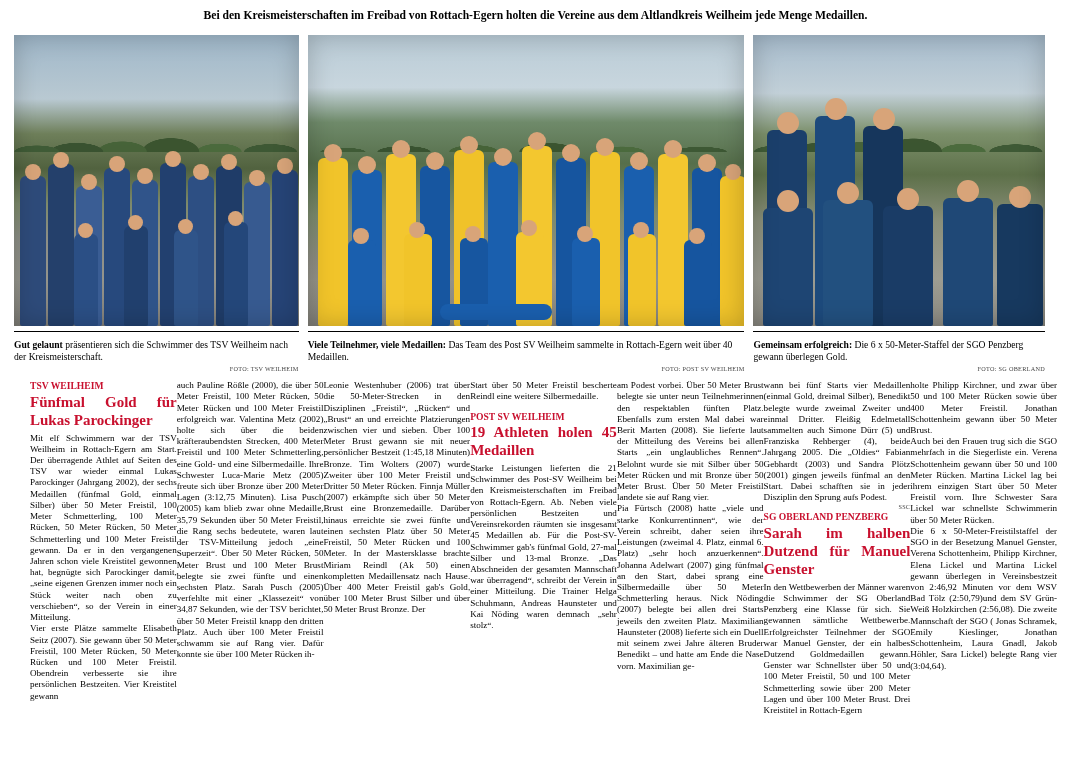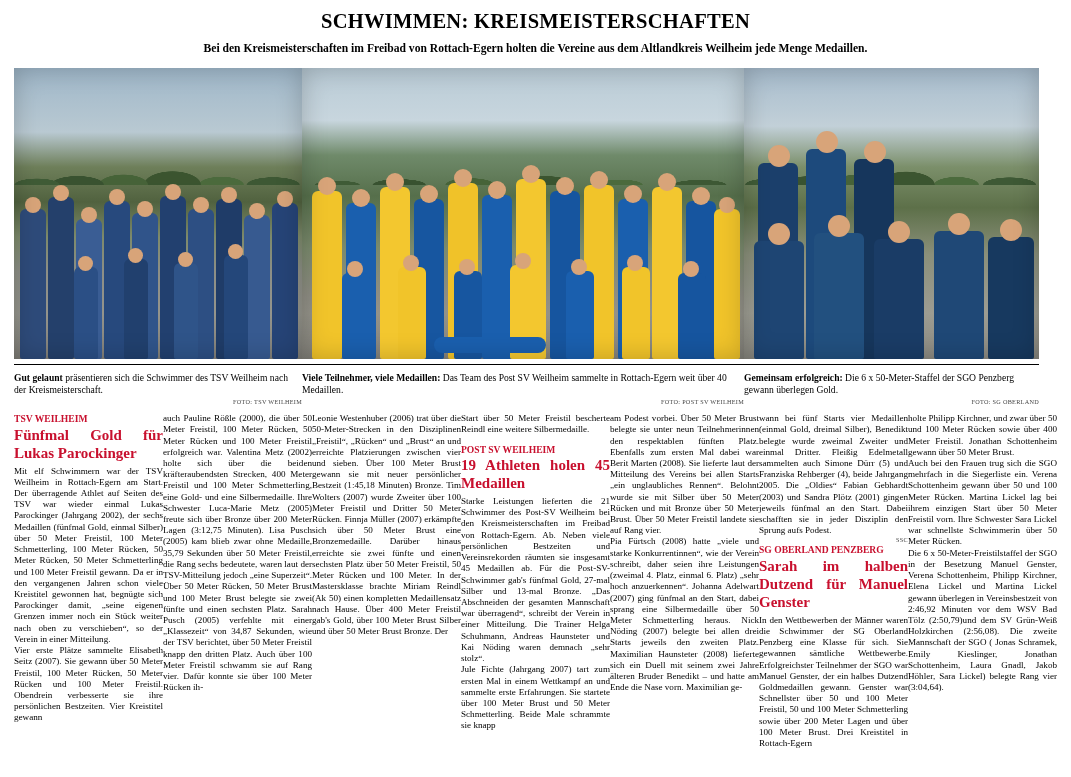--- a/index.html
+++ b/index.html
@@ -25,20 +25,21 @@
     text-align:center;
     font-weight:bold;
     font-size:11.6px;
     margin:9px 18px 0 18px;
     line-height:1.25;
   }
 
   
   .photorow{
     display:flex;
+    gap:9px;
     margin:12px 26px 0 14px;
   }
   .photo-col{display:flex;flex-direction:column;}
   .photo-col.a{width:288px;}
   .photo-col.b{width:442px;}
   .photo-col.c{width:295px;}
 
   .photo{
     position:relative;
     width:100%;
@@ -62,21 +63,21 @@
     color:#444;
     text-align:right;
     margin-top:2px;
     text-transform:uppercase;
   }
   .rule-top{border-top:1px solid #000;margin-bottom:3px;}
 
   
   .cols{
     display:flex;
-    margin:8px 14px 0 14px;
+    margin:8px 14px 0 30px;
   }
   .col{
     width:100px;
     flex:1 1 0;
     font-size:9.1px;
     line-height:1.235;
     text-align:justify;
     hyphens:auto;
   }
   .col p{margin:0;text-indent:0;}
@@ -134,21 +135,20 @@
     position:absolute;left:0;right:0;bottom:0;height:16%;
     background:linear-gradient(rgba(0,0,0,0) 0%, rgba(0,0,0,.18) 100%);
   }
   .vign{position:absolute;inset:0;box-shadow:inset 0 0 26px rgba(0,0,0,.22);}
 </style>
 </head>
 <body>
 
 <div class="page">
 
-  <h1 class="headline">SCHWIMMEN: KREISMEISTERSCHAFTEN</h1>
   <div class="subhead">Bei den Kreismeisterschaften im Freibad von Rottach-Egern holten die Vereine aus dem Altlandkreis Weilheim jede Menge Medaillen.</div>
 
   <div class="photorow">
 
     <div class="photo-col a">
       <div class="photo a p1">
         <div class="trees"></div>
         <div class="shadowline"></div>
 
         <div class="person" style="left:6px;width:26px;height:150px;background:#2e4b7a;"></div>
@@ -291,21 +291,20 @@
     <div class="col">
       <p>Leonie Westenhuber (2006) trat über die 50-Meter-Strecken in den Disziplinen „Freistil“, „Rücken“ und „Brust“ an und erreichte Platzierungen zwischen vier und sieben. Über 100 Meter Brust gewann sie mit neuer persönlicher Bestzeit (1:45,18 Minuten) Bronze. Tim Wolters (2007) wurde Zweiter über 100 Meter Freistil und Dritter 50 Meter Rücken. Finnja Müller (2007) erkämpfte sich über 50 Meter Brust eine Bronzemedaille. Darüber hinaus erreichte sie zwei fünfte und einen sechsten Platz über 50 Meter Freistil, 50 Meter Rücken und 100 Meter. In der Mastersklasse brachte Miriam Reindl (Ak 50) einen kompletten Medaillensatz nach Hause. Über 400 Meter Freistil gab's Gold, über 100 Meter Brust Silber und über 50 Meter Brust Bronze. Der</p>
     </div>
 
     <div class="col">
       <p>Start über 50 Meter Freistil bescherte Reindl eine weitere Silbermedaille.</p>
       <div class="blockgap"></div>
       <div class="sec-title">POST SV WEILHEIM</div>
       <div class="sec-sub">19 Athleten holen 45 Medaillen</div>
       <p>Starke Leistungen lieferten die 21 Schwimmer des Post-SV Weilheim bei den Kreismeisterschaften im Freibad von Rottach-Egern. Ab. Neben viele persönlichen Bestzeiten und Vereinsrekorden räumten sie insgesamt 45 Medaillen ab. Für die Post-SV-Schwimmer gab's fünfmal Gold, 27-mal Silber und 13-mal Bronze. „Das Abschneiden der gesamten Mannschaft war überragend“, schreibt der Verein in einer Mitteilung. Die Trainer Helga Schuhmann, Andreas Haunsteter und Kai Nöding waren demnach „sehr stolz“.</p>
-      <p>Jule Fichte (Jahrgang 2007) tart zum ersten Mal in einem Wettkampf an und sammelte erste Erfahrungen. Sie startete über 100 Meter Brust und 50 Meter Schmetterling. Beide Male schrammte sie knapp</p>
     </div>
 
     <div class="col">
       <p>am Podest vorbei. Über 50 Meter Brust belegte sie unter neun Teilnehmerinnen den respektablen fünften Platz. Ebenfalls zum ersten Mal dabei war Berit Marten (2008). Sie lieferte laut der Mitteilung des Vereins bei allen Starts „ein unglaubliches Rennen“. Belohnt wurde sie mit Silber über 50 Meter Rücken und mit Bronze über 50 Meter Brust. Über 50 Meter Freistil landete sie auf Rang vier.</p>
       <p>Pia Fürtsch (2008) hatte „viele und starke Konkurrentinnen“, wie der Verein schreibt, daher seien ihre Leistungen (zweimal 4. Platz, einmal 6. Platz) „sehr hoch anzuerkennen“. Johanna Adelwart (2007) ging fünfmal an den Start, dabei sprang eine Silbermedaille über 50 Meter Schmetterling heraus. Nick Nöding (2007) belegte bei allen drei Starts jeweils den zweiten Platz. Maximilian Haunsteter (2008) lieferte sich ein Duell mit seinem zwei Jahre älteren Bruder Benedikt – und hatte am Ende die Nase vorn. Maximilian ge-</p>
     </div>
 
     <div class="col">
       <p>wann bei fünf Starts vier Medaillen (einmal Gold, dreimal Silber), Benedikt belegte wurde zweimal Zweiter und einmal Dritter. Fleißig Edelmetall sammelten auch Simone Dürr (5) und Franziska Rehberger (4), beide Jahrgang 2005. Die „Oldies“ Fabian Gebhardt (2003) und Sandra Plötz (2001) gingen jeweils fünfmal an den Start. Dabei schafften sie in jeder Disziplin den Sprung aufs Podest.</p>
       <div class="smallcredit">SSC</div>

